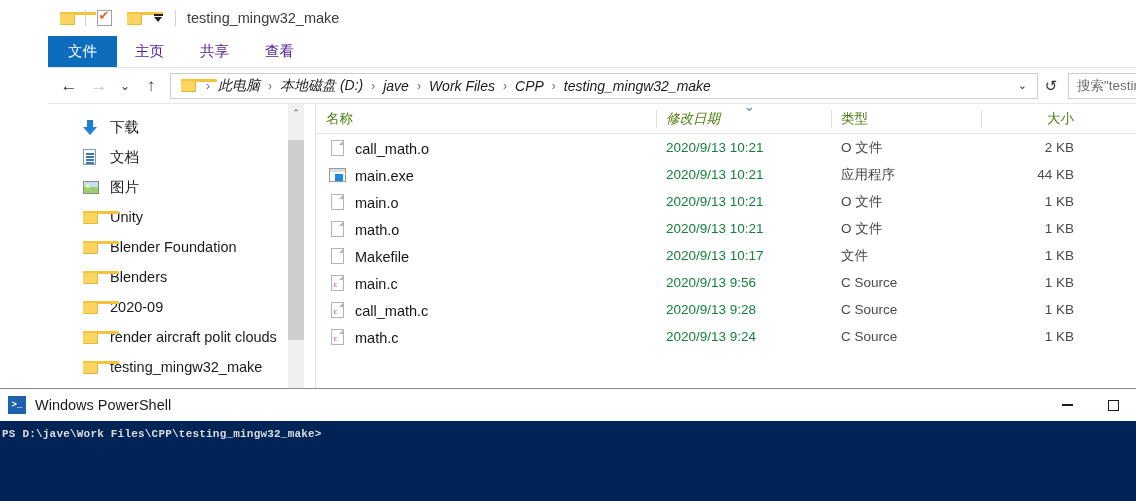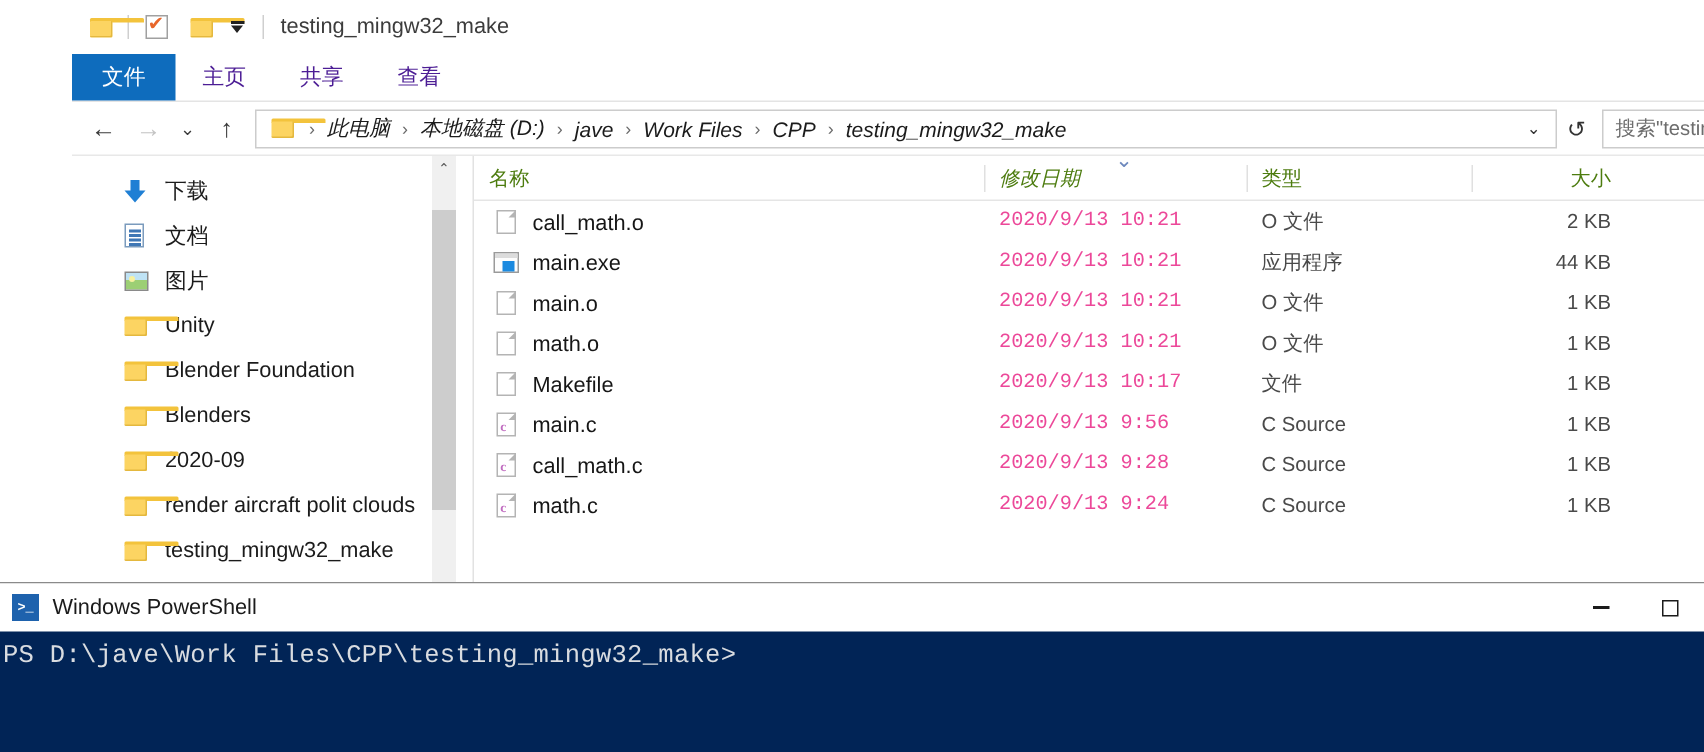--- a/index.html
+++ b/index.html
@@ -246,21 +246,21 @@
   .f-name {
     width: 340px; display: flex; align-items: flex-end;
     padding-left: 12px;
   }
   .f-icon {
     width: 18px; height: 18px; display: flex;
     align-items: center; justify-content: center;
     margin-right: 9px; flex: none;
   }
   .f-label { font-size: 14.5px; color: #161616; white-space: nowrap; }
-  .f-date { width: 175px; font-size: 13.5px; color: #ec4899; padding-left: 10px; font-family: Liberation Mono, monospace; }
+  .f-date { width: 175px; font-size: 13.5px; color: #15803d; padding-left: 10px; }
   .f-type { width: 150px; font-size: 13.5px; color: #4a4a4a; padding-left: 10px; }
   .f-size {
     width: 105px; font-size: 13.5px; color: #4a4a4a;
     text-align: right; padding-right: 12px;
   }
 
   
   .pg {
     position: relative; width: 13px; height: 16px;
     background: #ffffff; border: 1px solid #b4b4b4;
@@ -317,22 +317,22 @@
   .ps-btn .min-bar { width: 11px; height: 1.5px; background: #1b1b1b; }
   .ps-btn .max-box {
     width: 11px; height: 11px; border: 1.5px solid #1b1b1b;
   }
   .ps-console {
     height: 81px; background: #012456;
     padding: 7px 0 0 2px;
   }
   .ps-line {
     font-family: "Liberation Mono", "DejaVu Sans Mono", monospace;
-    font-size: 17px; color: #d9dce0;
-    white-space: pre; letter-spacing: .2px;
+    font-size: 11px; color: #d9dce0;
+    white-space: pre; letter-spacing: .2px; font-weight: bold;
   }
 </style>
 </head>
 <body>
 
 <div class="explorer">
 
   <div class="titlebar">
     <span class="tb-icon">
       <span class="folder">

